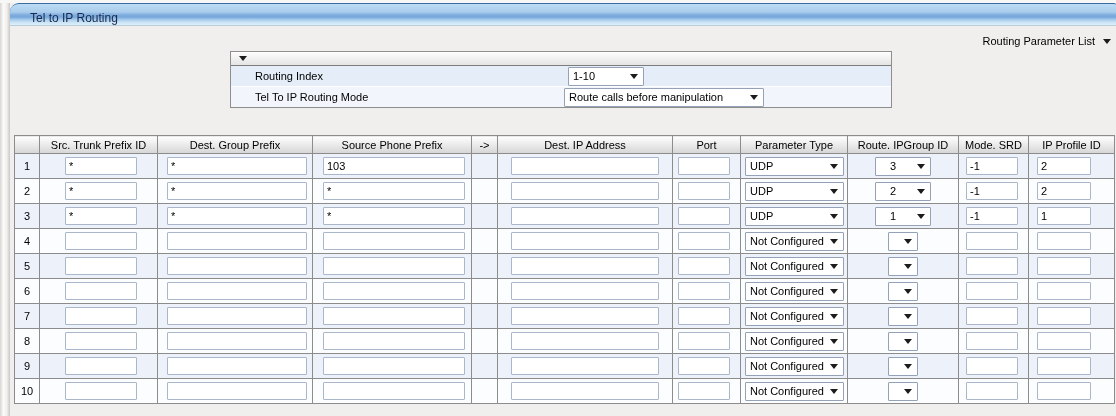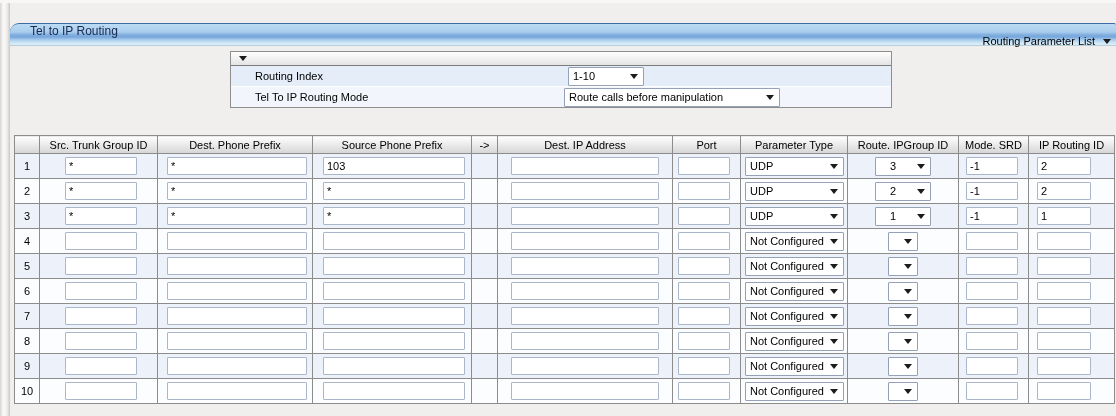--- a/index.html
+++ b/index.html
@@ -14,21 +14,21 @@
     background:linear-gradient(90deg,#d8d6d4 0%,#fbfbfa 35%,#efeeec 70%,#c9c7c5 100%);
   }
   .top-edge{position:absolute;left:0;top:0;right:0;height:3px;background:#f7f7f6;}
   
   .title-bar{
     position:absolute;left:10px;top:3px;right:0;height:23px;
     border-radius:9px 2px 0 0;
     border-top:1px solid #3a6ca3;
     background:linear-gradient(180deg,#bcdcf4 0%,#aacded 38%,#7fadde 52%,#76a7db 62%,#a9cdec 75%,#cfe7f7 90%,#dceffa 100%);
     border-bottom:1px solid #b9cfd8;
-    display:flex;align-items:flex-start;box-sizing:border-box;margin-top:20px;
+    display:flex;align-items:flex-end;box-sizing:border-box;
   }
   .title-bar .title{color:#17294e;font-size:12px;padding-left:20px;}
   
   .advanced{
     position:absolute;top:34px;right:5px;height:14px;
     display:flex;align-items:center;gap:8px;cursor:pointer;
   }
   .tri{
     width:0;height:0;display:inline-block;
     border-left:4px solid transparent;border-right:4px solid transparent;
@@ -47,21 +47,21 @@
   .panel-row{height:20px;display:flex;align-items:center;position:relative;}
   .panel-row.alt1{background:#e5edf9;border-bottom:1px solid #fdfdfe;}
   .panel-row.alt2{background:#f2f6fc;}
   .panel-label{padding-left:24px;}
   .sel{
     height:19px;background:#fff;border:1px solid #94a1b7;border-radius:1px;
     display:flex;align-items:center;justify-content:space-between;
     padding:0 5px 0 4px;box-sizing:border-box;cursor:default;
   }
   .psel0{position:absolute;left:337px;width:76px;}
-  .psel1{position:absolute;left:333px;width:216px;}
+  .psel1{position:absolute;left:333px;width:200px;}
   
   table.routing{
     position:absolute;left:14px;top:135px;
     border-collapse:collapse;table-layout:fixed;
   }
   table.routing th,table.routing td{
     border:1px solid #8c8c8c;padding:0;overflow:hidden;white-space:nowrap;
   }
   table.routing thead th{
     height:17px;background:linear-gradient(#ffffff,#d5d5d5);
@@ -132,30 +132,30 @@
       <col style="width:175px">
     <col style="width:68px">
       <col style="width:107px">
       <col style="width:111px">
     <col style="width:70px">
       <col style="width:86px">
   </colgroup>
   <thead>
     <tr>
       <th></th>
-      <th>Src. Trunk Group ID</th>
-      <th>Dest. Phone Prefix</th>
+      <th>Src. Trunk Prefix ID</th>
+      <th>Dest. Group Prefix</th>
       <th>Source Phone Prefix</th>
       <th>-&gt;</th>
       <th>Dest. IP Address</th>
       <th>Port</th>
       <th>Parameter Type</th>
       <th>Route. IPGroup ID</th>
       <th>Mode. SRD</th>
-      <th>IP Routing ID</th>
+      <th>IP Profile ID</th>
     </tr>
   </thead>
   <tbody>
       <tr class="odd">
         <td class="c-num">1</td>
         <td class="c-src">
           <input type="text" class="tin" value="*" style="">
         </td>
         <td class="c-dpp">
           <input type="text" class="tin" value="*" style="">

